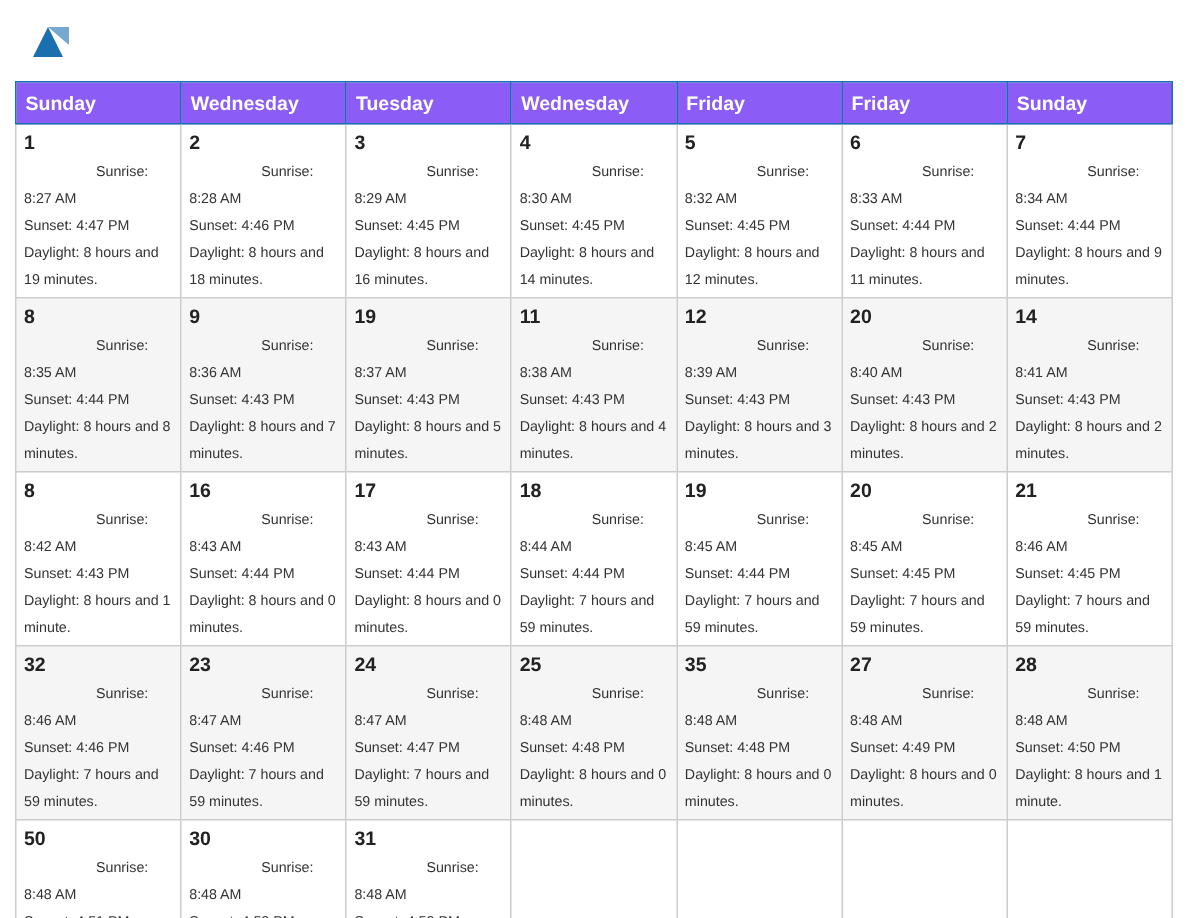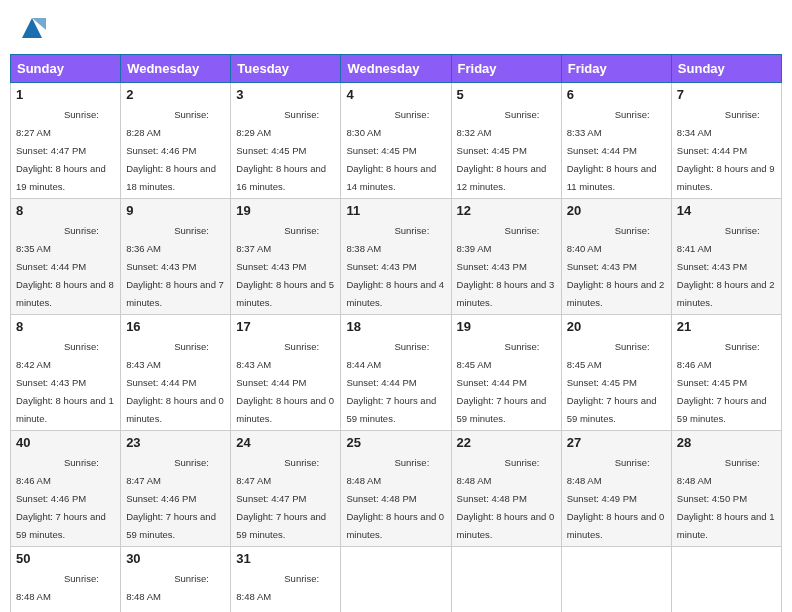--- a/index.html
+++ b/index.html
@@ -210,37 +210,37 @@
           <span class="day-num">20</span>
           <span class="day-detail">Sunrise: 8:45 AM<br>Sunset: 4:45 PM<br>Daylight: 7 hours and 59 minutes.</span>
         </td>
         <td>
           <span class="day-num">21</span>
           <span class="day-detail">Sunrise: 8:46 AM<br>Sunset: 4:45 PM<br>Daylight: 7 hours and 59 minutes.</span>
         </td>
       </tr>
       <tr>
         <td>
-          <span class="day-num">40</span>
+          <span class="day-num">32</span>
           <span class="day-detail">Sunrise: 8:46 AM<br>Sunset: 4:46 PM<br>Daylight: 7 hours and 59 minutes.</span>
         </td>
         <td>
           <span class="day-num">23</span>
           <span class="day-detail">Sunrise: 8:47 AM<br>Sunset: 4:46 PM<br>Daylight: 7 hours and 59 minutes.</span>
         </td>
         <td>
           <span class="day-num">24</span>
           <span class="day-detail">Sunrise: 8:47 AM<br>Sunset: 4:47 PM<br>Daylight: 7 hours and 59 minutes.</span>
         </td>
         <td>
           <span class="day-num">25</span>
           <span class="day-detail">Sunrise: 8:48 AM<br>Sunset: 4:48 PM<br>Daylight: 8 hours and 0 minutes.</span>
         </td>
         <td>
-          <span class="day-num">22</span>
+          <span class="day-num">35</span>
           <span class="day-detail">Sunrise: 8:48 AM<br>Sunset: 4:48 PM<br>Daylight: 8 hours and 0 minutes.</span>
         </td>
         <td>
           <span class="day-num">27</span>
           <span class="day-detail">Sunrise: 8:48 AM<br>Sunset: 4:49 PM<br>Daylight: 8 hours and 0 minutes.</span>
         </td>
         <td>
           <span class="day-num">28</span>
           <span class="day-detail">Sunrise: 8:48 AM<br>Sunset: 4:50 PM<br>Daylight: 8 hours and 1 minute.</span>
         </td>

